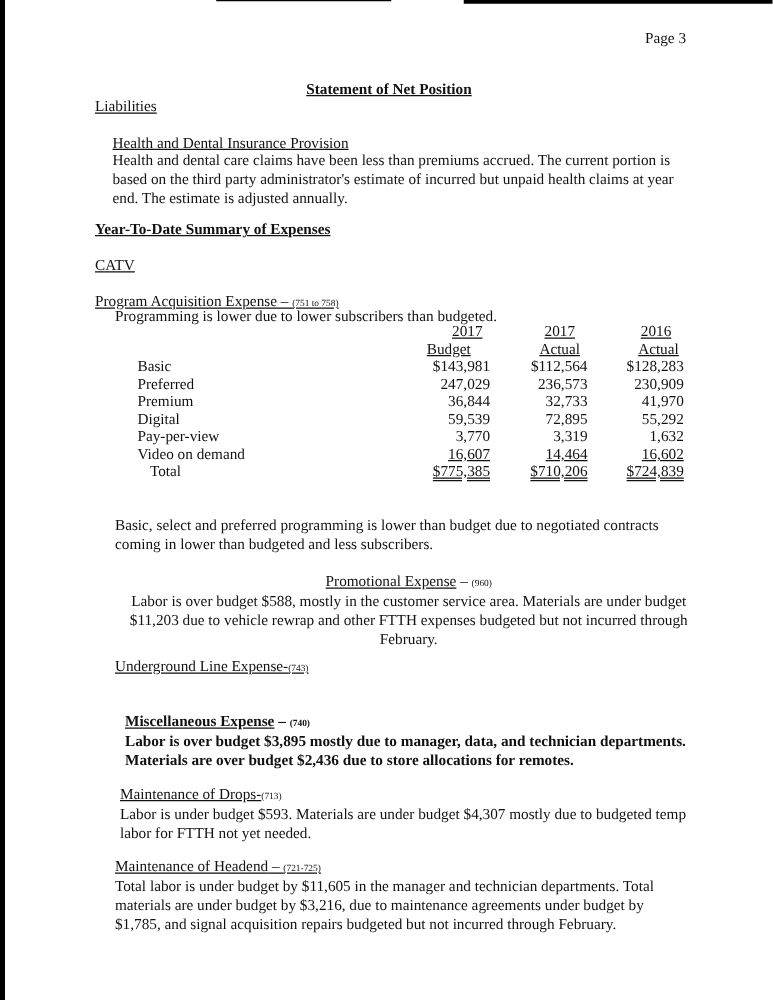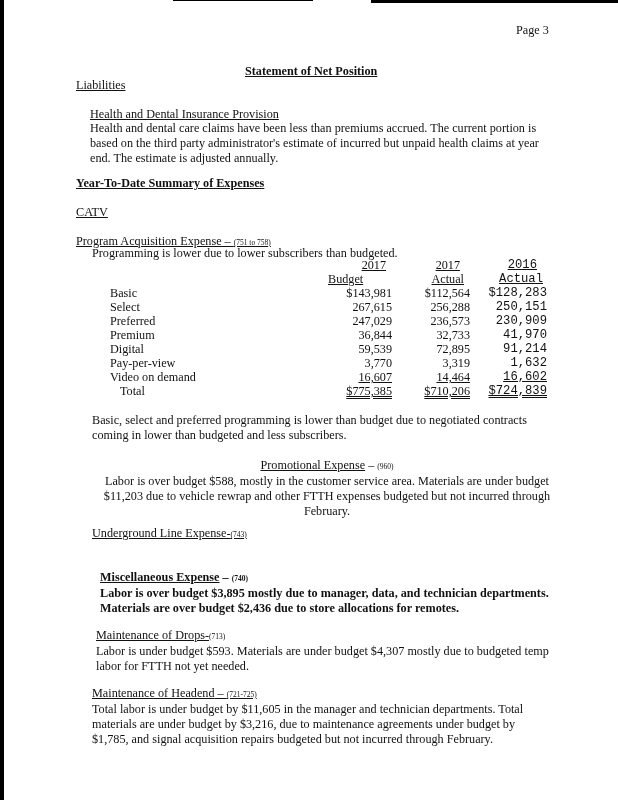--- a/index.html
+++ b/index.html
@@ -17,21 +17,21 @@
   .abs { position: absolute; }
   .u { text-decoration: underline; }
   .b { font-weight: bold; }
   .small { font-size: 7.5px; }
   table.prog { position: absolute; left: 110px; top: 258px; border-collapse: collapse; }
   table.prog td { padding: 0; height: 14px; line-height: 14px; white-space: nowrap; }
   table.prog td.lbl { width: 208px; }
   table.prog td.num { text-align: right; }
   table.prog td.c1 { width: 58px; }
   table.prog td.c2 { width: 68px; }
-  table.prog td.c3 { width: 67px; font-family: Liberation Mono, monospace; }
+  table.prog td.c3 { width: 67px; }
   table.prog td.hdr { text-align: center; text-decoration: underline; }
   .ul { text-decoration: underline; }
   .tot-lbl { padding-left: 10px !important; }
 </style>
 </head>
 <body>
 
 <div class="left-bar"></div>
 <div class="top-line-thin"></div>
 <div class="top-line-thick"></div>
@@ -59,53 +59,47 @@
 <table class="prog">
   <tbody>
       <tr>
     <td class="lbl"></td>
     <td class="num c1 hdr" style="text-align:right; padding-right:6px;">2017</td>
     <td class="num c2 hdr" style="text-align:right; padding-right:10px;">2017</td>
     <td class="num c3 hdr" style="text-align:right; padding-right:10px;">2016</td>
   </tr>
   <tr>
     <td class="lbl"></td>
-    <td class="num c1 hdr" style="text-align:left; padding-right:2px;">Budget</td>
+    <td class="num c1 hdr" style="text-align:center; padding-right:2px;">Budget</td>
     <td class="num c2 hdr" style="text-align:right; padding-right:6px;">Actual</td>
     <td class="num c3 hdr" style="text-align:right; padding-right:4px;">Actual</td>
   </tr>
   <tr>
     <td class="lbl">Basic</td>
     <td class="num c1">$143,981</td>
     <td class="num c2">$112,564</td>
     <td class="num c3">$128,283</td>
-  </tr>
-  <tr>
-    <td class="lbl">Select</td>
-    <td class="num c1">267,615</td>
-    <td class="num c2">256,288</td>
-    <td class="num c3">250,151</td>
   </tr>
   <tr>
     <td class="lbl">Preferred</td>
     <td class="num c1">247,029</td>
     <td class="num c2">236,573</td>
     <td class="num c3">230,909</td>
   </tr>
   <tr>
     <td class="lbl">Premium</td>
     <td class="num c1">36,844</td>
     <td class="num c2">32,733</td>
     <td class="num c3">41,970</td>
   </tr>
   <tr>
     <td class="lbl">Digital</td>
     <td class="num c1">59,539</td>
     <td class="num c2">72,895</td>
-    <td class="num c3">91,214</td>
+    <td class="num c3">55,292</td>
   </tr>
   <tr>
     <td class="lbl">Pay-per-view</td>
     <td class="num c1">3,770</td>
     <td class="num c2">3,319</td>
     <td class="num c3">1,632</td>
   </tr>
   <tr>
     <td class="lbl">Video on demand</td>
     <td class="num c1"><span class="ul">16,607</span></td>

